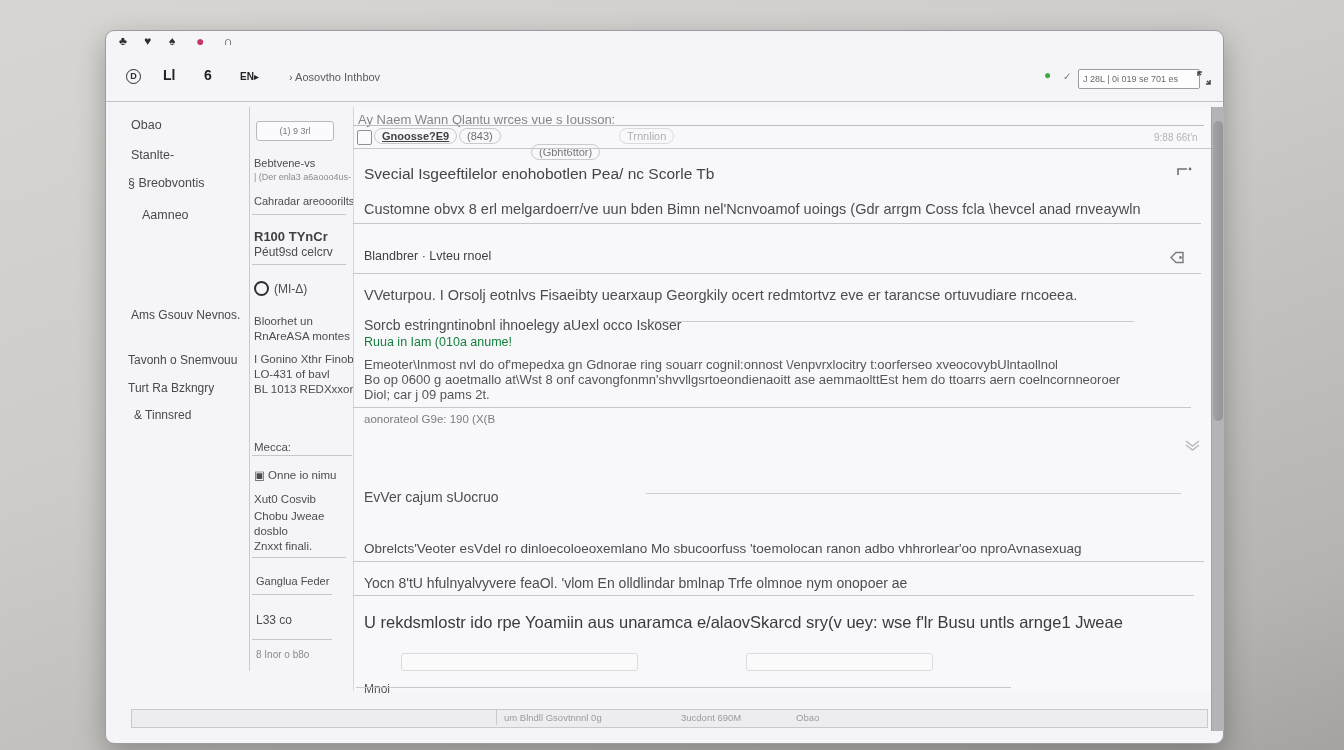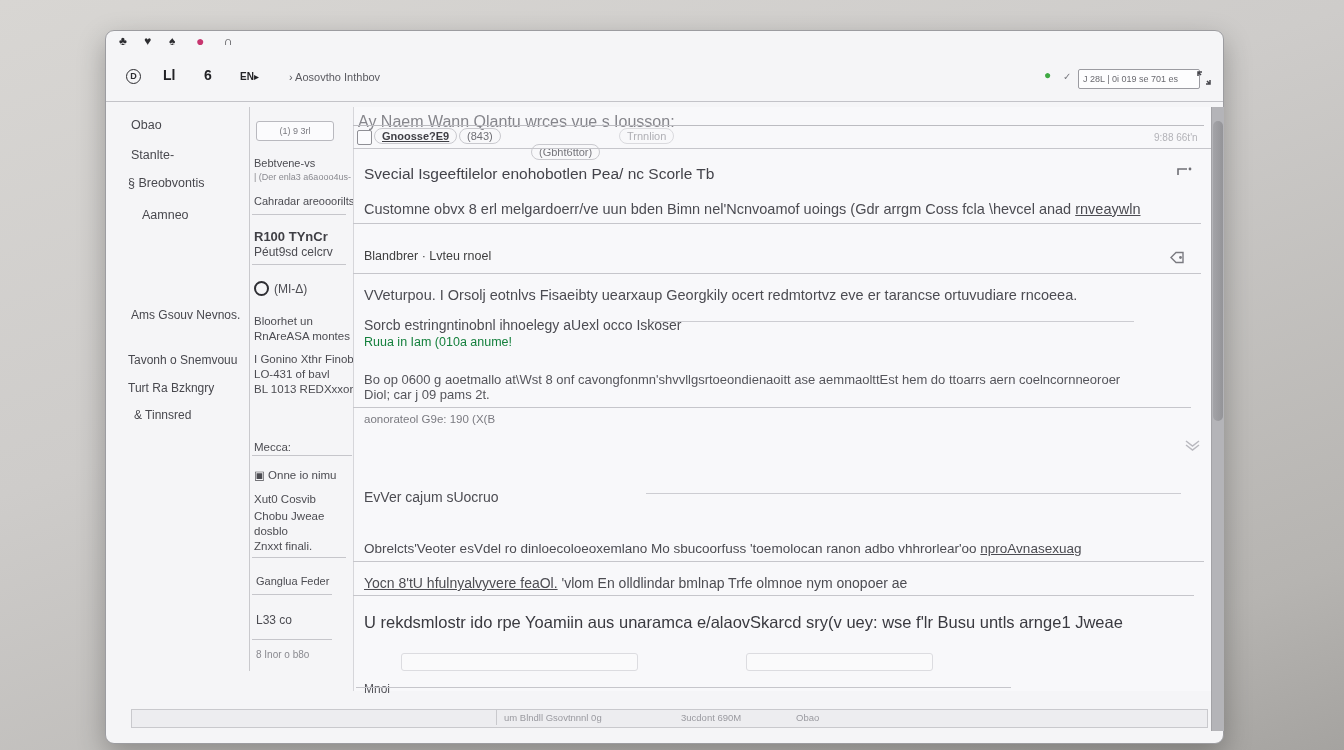--- a/index.html
+++ b/index.html
@@ -7,21 +7,21 @@
        font-family:"Liberation Sans","DejaVu Sans",sans-serif;
        background:linear-gradient(160deg,#d8d6d3 0%,#ceccca 40%,#b6b4b1 85%,#a5a3a0 100%);}
   #stage{position:relative;width:1344px;height:750px;}
   #win{position:absolute;left:105px;top:30px;width:1117px;height:712px;
        background:#f5f5f7;border:1px solid #9c9ca0;border-radius:9px;
        box-shadow:0 10px 28px rgba(0,0,0,.28);filter:blur(0.3px);}
   .abs{position:absolute;}
   .t{position:absolute;white-space:nowrap;line-height:1.1;color:#48484e;}
   .hdiv{position:absolute;height:1px;background:#c6c6cb;}
   .vdiv{position:absolute;width:1px;background:#c9c9cd;}
-  .u{text-decoration:underline;margin-top:44px;}
+  .u{margin-top:44px;}
   .glyph{position:absolute;font-size:12px;color:#2d2d31;}
   .circle-ic{position:absolute;width:13px;height:13px;border:1.6px solid #2c2c30;border-radius:50%;
        font-size:9px;font-weight:bold;color:#2c2c30;text-align:center;line-height:13px;}
   .chip{position:absolute;font-size:11px;padding:1px 7px;border:1px solid #c9c9ce;border-radius:9px;}
   .ghost{position:absolute;border:1px solid #dcdce0;border-radius:3px;background:rgba(255,255,255,.25);}
   .fold{position:absolute;white-space:nowrap;color:#4c4c52;}
   input.search{position:absolute;left:972px;top:38px;width:112px;height:18px;
        border:1px solid #9b9ba1;background:#fdfdfe;font-size:9px;color:#6a6a70;
        font-family:"Liberation Sans","DejaVu Sans",sans-serif;padding:0 4px;border-radius:2px;}
   .rowc{position:absolute;left:250px;width:845px;}
@@ -103,21 +103,21 @@
     <div class="fold" style="left:150px;top:544px;font-size:11px">Ganglua Feder</div>
     <div class="hdiv" style="left:146px;top:563px;width:80px"></div>
 
     <div class="fold" style="left:150px;top:582px;font-size:12px">L33 co</div>
     <div class="hdiv" style="left:146px;top:608px;width:80px"></div>
 
     <div class="fold" style="left:150px;top:618px;font-size:10px;color:#8a8a90">8 Inor o b8o</div>
 
     <div class="abs" style="left:247px;top:76px;width:858px;height:584px;background:#f8f8fa;border-left:1px solid #d6d6da"></div>
 
-    <div class="t" style="left:252px;top:82px;font-size:16px;color:#85858b">Ay Naem Wann Qlantu wrces vue s Iousson:</div>
+    <div class="t" style="left:252px;top:82px;font-size:13px;color:#85858b">Ay Naem Wann Qlantu wrces vue s Iousson:</div>
     <div class="hdiv" style="left:247px;top:94px;width:851px;background:#bcbcc1"></div>
 
     <span class="abs" style="left:251px;top:99px;width:13px;height:13px;border:1.5px solid #8f8f95;border-radius:2px;background:#fbfbfd"></span>
     <span class="chip" style="left:268px;top:97px;color:#3f3f45;font-weight:bold;text-decoration:underline">Gnoosse?E9</span>
     <span class="chip" style="left:353px;top:97px;color:#6f6f75">(843)</span>
     <span class="chip" style="left:425px;top:113px;color:#75757b">(Gbht6ttor)</span>
     <span class="chip" style="left:513px;top:97px;color:#b0b0b5;border-color:#dadade">Trnnlion</span>
     <span class="t" style="left:1048px;top:101px;font-size:10px;color:#b3b3b8">9:88 66t'n</span>
     <div class="hdiv" style="left:247px;top:117px;width:858px"></div>
 
@@ -151,20 +151,21 @@
       <div class="rline" style="left:8px;top:4px;font-size:14.5px">VVeturpou. I Orsolj eotnlvs Fisaeibty uearxaup Georgkily ocert redmtortvz eve er tarancse ortuvudiare rncoeea.</div>
     </div>
 
     <div class="rowc" style="top:284px;height:42px">
       <div class="rline" style="left:8px;top:2px;font-size:14px">Sorcb estringntinobnl ihnoelegy aUexl occo Iskoser</div>
       <div class="rline" style="left:8px;top:20px;font-size:12.5px;color:#15803d">Ruua in Iam (010a anume!</div>
     </div>
     <div class="hdiv" style="left:545px;top:290px;width:483px;background:#cdcdd2"></div>
 
     <div class="rowc" style="top:326px;height:48px">
+      <div class="rline" style="left:8px;top:0;font-size:13px;color:#55555b">Emeoter\Inmost nvl do of'mepedxa gn Gdnorae ring souarr cognil:onnost \/enpvrxlocitry t:oorferseo xveocovybUlntaollnol</div>
       <div class="rline" style="left:8px;top:15px;font-size:13px;color:#55555b">Bo op 0600 g aoetmallo at\Wst 8 onf cavongfonmn'shvvllgsrtoeondienaoitt ase aemmaolttEst hem do ttoarrs aern coelncornneoroer</div>
       <div class="rline" style="left:8px;top:30px;font-size:13px;color:#55555b">Diol; car j 09 pams 2t.</div>
     </div>
     <div class="hdiv" style="left:247px;top:376px;width:838px"></div>
     <div class="rowc" style="top:380px;height:16px">
       <div class="rline" style="left:8px;top:2px;font-size:11.5px;color:#7a7a80">aonorateol G9e: 190 (X(B</div>
     </div>
 
     <span class="abs" style="left:1078px;top:406px">
       <svg width="17" height="15" viewBox="0 0 17 15">

